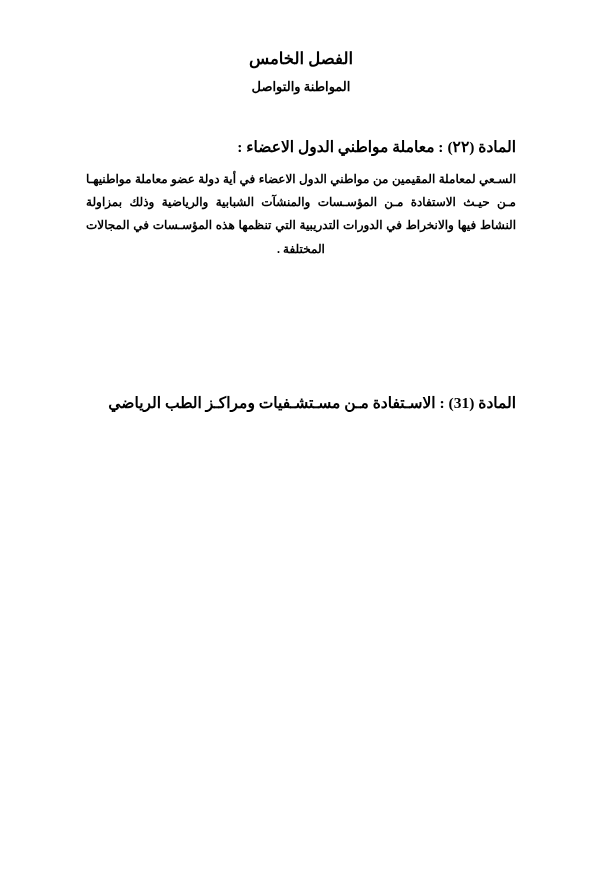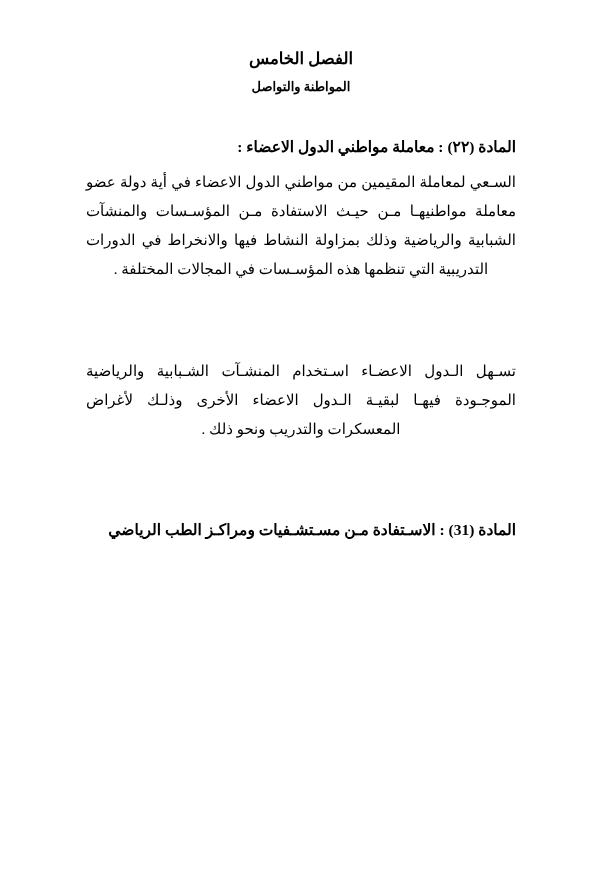--- a/index.html
+++ b/index.html
@@ -46,25 +46,26 @@
     line-height: 1.75;
     margin: 0 0 8px 0;
     text-align: right;
   }
   .article-title.wide {
     text-align: justify;
     text-align-last: right;
     letter-spacing: 0.4px;
   }
   .article-body {
-    font-size: 15px;
+    font-size: 12px;
     line-height: 1.95;
     margin: 0;
     text-align: justify;
     text-align-last: center;
+    font-weight: bold;
   }
   .article-body.left-last {
     text-align-last: right;
   }
   .spacer-lg { height: 26px; }
   .page-number {
     position: absolute;
     bottom: 22px;
     left: 0;
     right: 0;
@@ -84,21 +85,20 @@
   <h2 class="chapter-sub">المواطنة والتواصل</h2>
 
   <section class="article">
     <p class="article-title">المادة (٢٢) : معاملة مواطني الدول الاعضاء :</p>
     <p class="article-body">السـعي لمعاملة المقيمين من مواطني الدول الاعضاء في أية دولة عضو معاملة مواطنيهـا مـن حيـث الاستفادة مـن المؤسـسات والمنشآت  الشبابية والرياضية وذلك بمزاولة النشاط فيها والانخراط في الدورات  التدريبية التي تنظمها هذه المؤسـسات في  المجالات المختلفة .</p>
   </section>
 
   <div class="spacer-lg"></div>
 
   <section class="article">
-    <p class="article-body">تسـهل الـدول الاعضـاء اسـتخدام المنشـآت الشـبابية والرياضية  الموجـودة فيهـا لبقيـة الـدول الاعضاء الأخرى وذلـك لأغراض المعسكرات  والتدريب ونحو ذلك .</p>
   </section>
 
   <div class="spacer-lg"></div>
 
   <section class="article">
     <p class="article-title wide">المادة (31) : الاسـتفادة مـن مسـتشـفيات ومراكـز الطب الرياضي</p>
   </section>
 
 
 </div>

